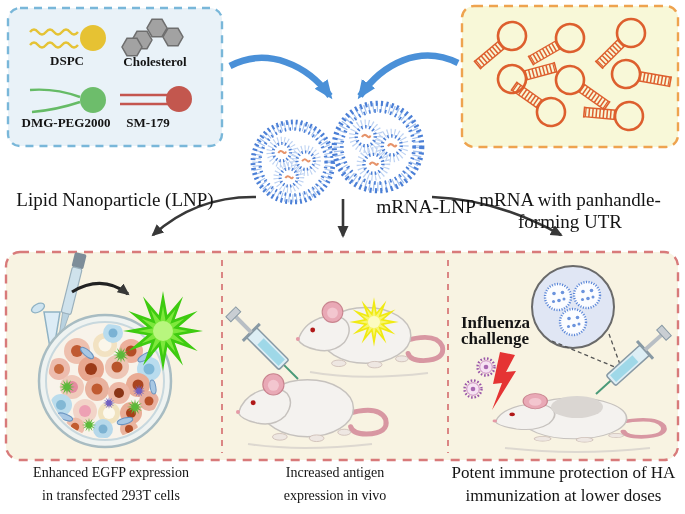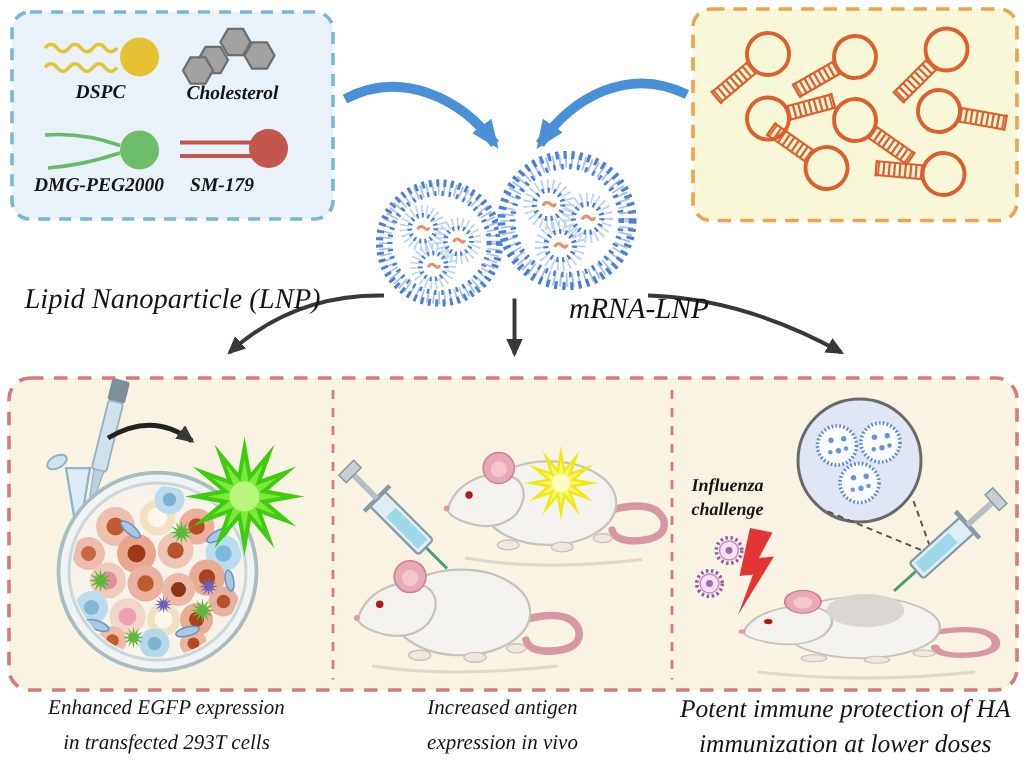--- a/index.html
+++ b/index.html
@@ -1,24 +1,24 @@
 <!DOCTYPE html>
 <html><head>
 <meta charset="utf-8">
 <style>
   html,body{margin:0;padding:0;background:#fff;}
   #canvas{position:relative;width:685px;height:514px;background:#ffffff;overflow:hidden;
           font-family:"Liberation Serif","DejaVu Serif",serif;color:#141414;}
   #art{position:absolute;left:0;top:0;}
-  .lbl{position:absolute;text-align:center;color:#141414;font-style:italic;}
+  .lbl{position:absolute;text-align:center;color:#141414;}
   .box-title{font-size:19px;line-height:22px;margin-top:37px;}
   .small-label{font-size:13px;font-weight:bold;}
   .product-label{font-size:19.5px;}
   .caption{font-size:14px;line-height:23px;top:461px;}
-  .annotation{font-size:12px;font-weight:bold;line-height:16px;text-align:left;}
+  .annotation{font-size:17px;font-weight:bold;line-height:16px;text-align:left;}
 </style>
 </head>
 <body>
 
 <div id="canvas">
 
 <svg id="art" width="685" height="514" viewBox="0 0 685 514">
   <defs>
     <marker id="mBlk" markerUnits="userSpaceOnUse" markerWidth="14" markerHeight="12" refX="10" refY="5.5" orient="auto">
       <path d="M0,0 L12,5.5 L0,11 Z" fill="#383838"></path>
@@ -256,20 +256,24 @@
   </g>
 </svg>
 
 <div class="lbl small-label" style="left:37px;top:53px;width:60px;">DSPC</div>
 <div class="lbl small-label" style="left:112px;top:54px;width:86px;">Cholesterol</div>
 <div class="lbl small-label" style="left:14px;top:115px;width:104px;">DMG-PEG2000</div>
 <div class="lbl small-label" style="left:116px;top:115px;width:64px;">SM-179</div>
 
 <div class="lbl box-title" style="left:4px;top:152px;width:222px;">Lipid Nanoparticle (LNP)</div>
 
+<div class="lbl box-title" style="left:458px;top:152px;width:224px;">
+  <div>mRNA with panhandle-</div>
+  <div>forming UTR</div>
+</div>
 
 <div class="lbl product-label" style="left:348px;top:196px;width:110px;margin-left:23px;">mRNA-LNP</div>
 
 <div class="lbl annotation" style="left:461px;top:315px;width:64px;">
   <div>Influenza</div>
   <div>challenge</div>
 </div>
 
 <div class="lbl caption" style="left:0px;width:222px;">
   <div>Enhanced EGFP expression</div>

